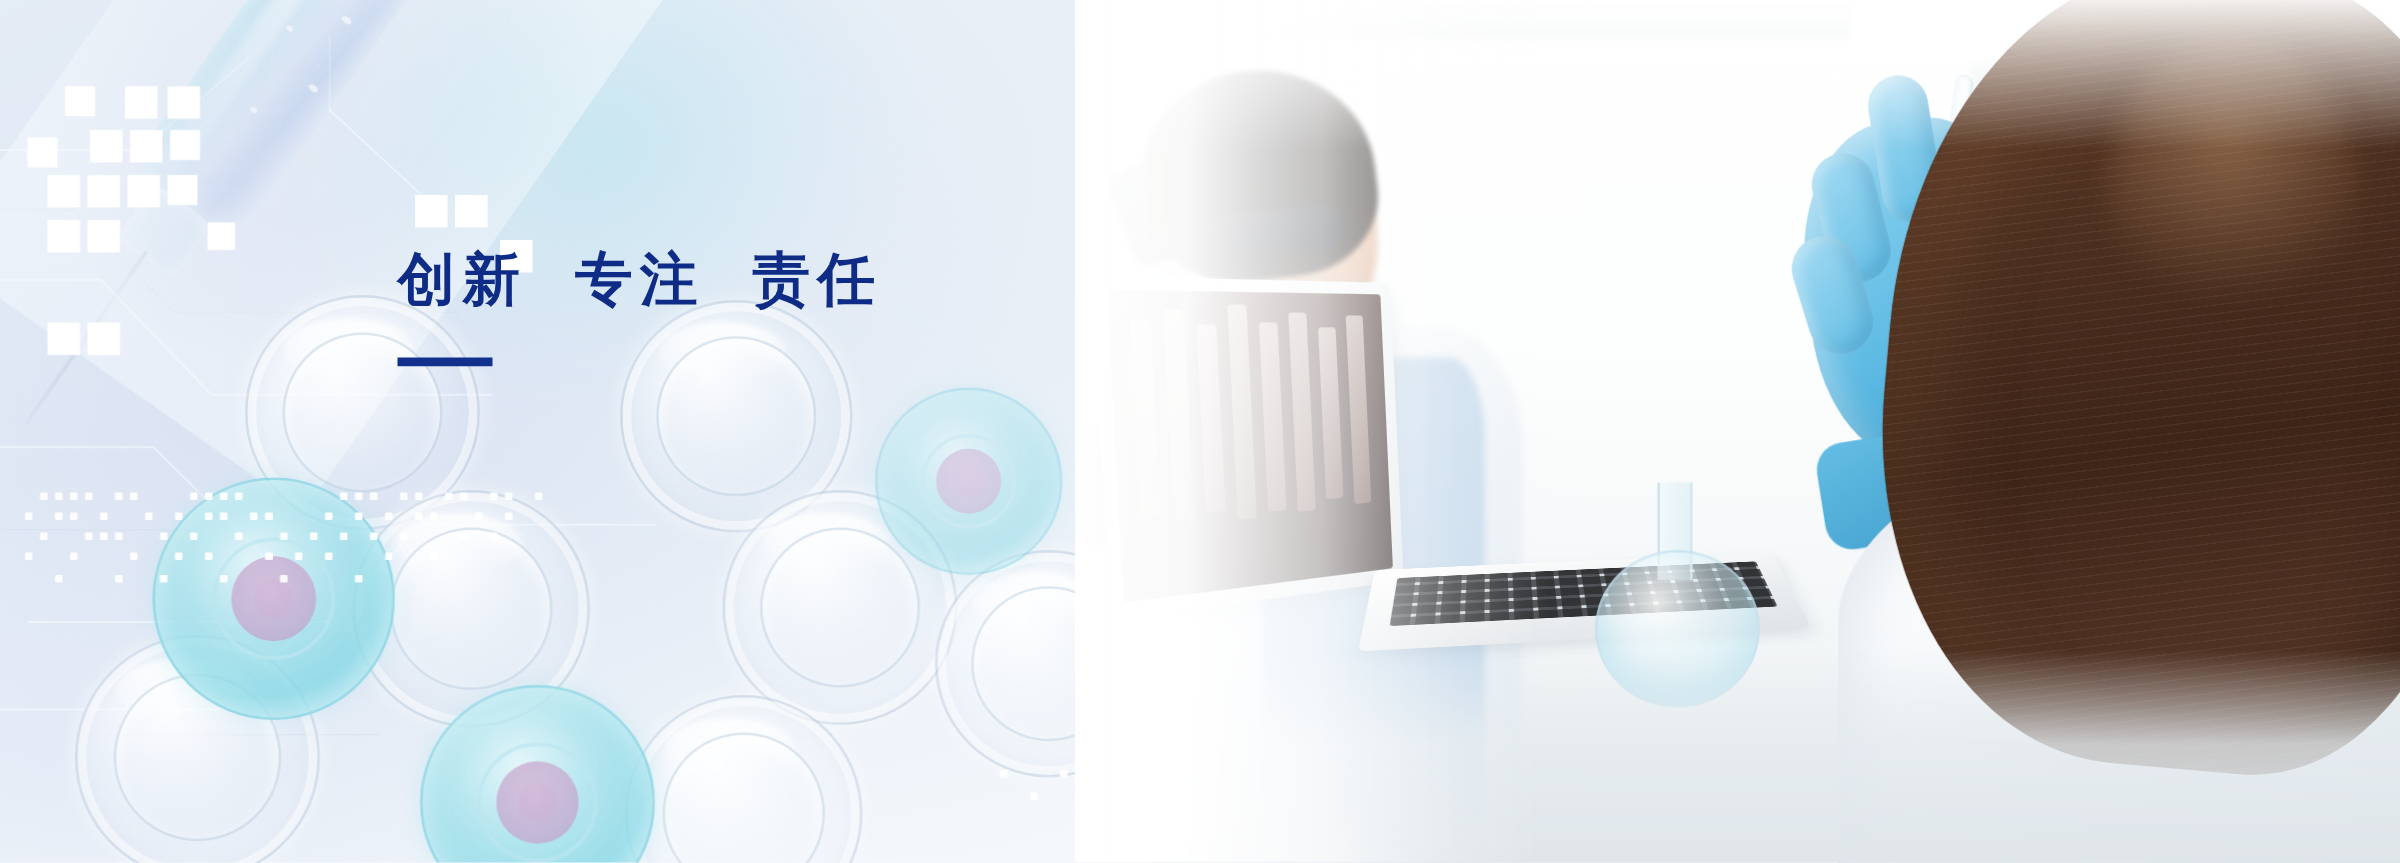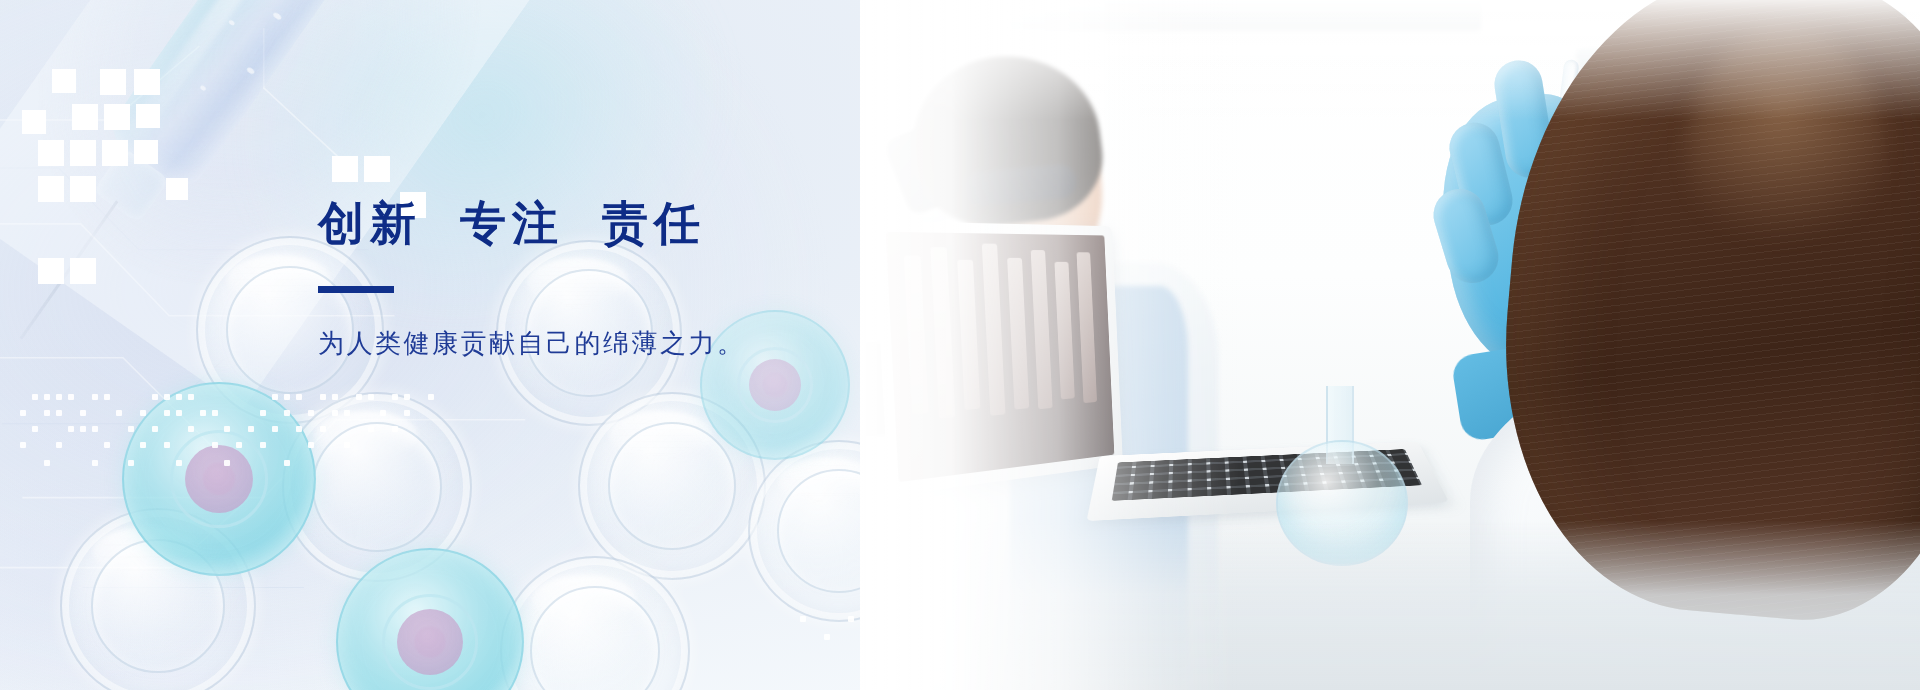--- a/index.html
+++ b/index.html
@@ -561,16 +561,15 @@
     <div class="bench"></div>
     <div class="photo-top-fade"></div>
     <div class="photo-fade"></div>
   </div>
 
   <div class="textblock">
     <div class="headline">
       <span class="w">创新</span><span class="w">专注</span><span class="w">责任</span>
     </div>
     <div class="rule"></div>
-    <div class="sub-line">为人类健康贡献自己的绵薄之力。</div>
   </div>
 
 </div>
 
 </body></html>

